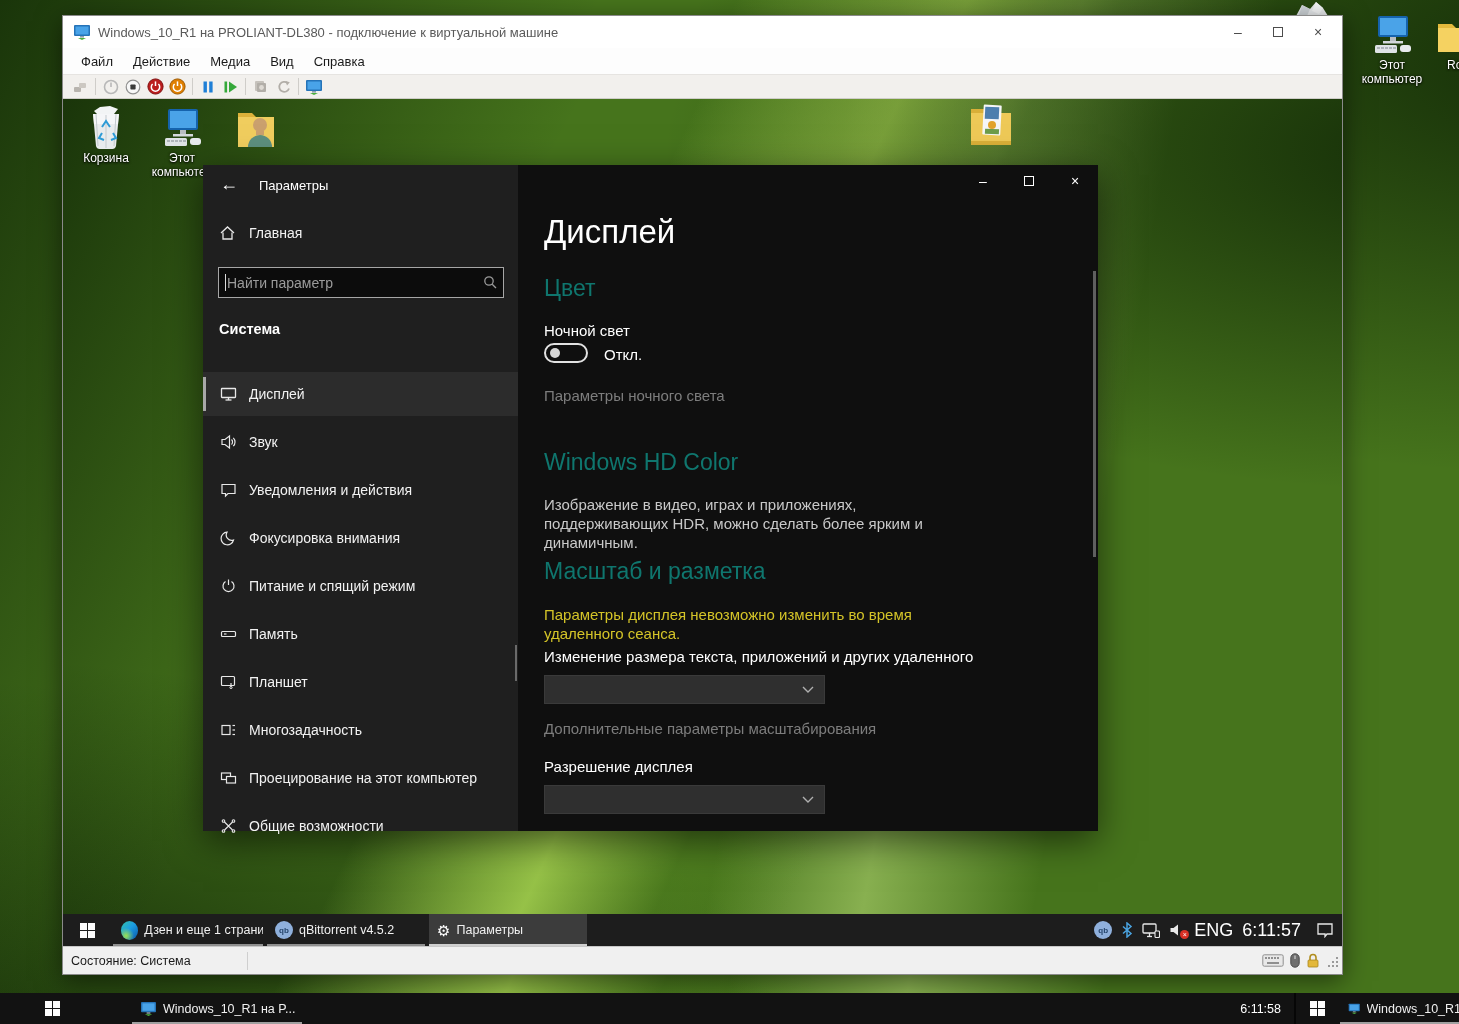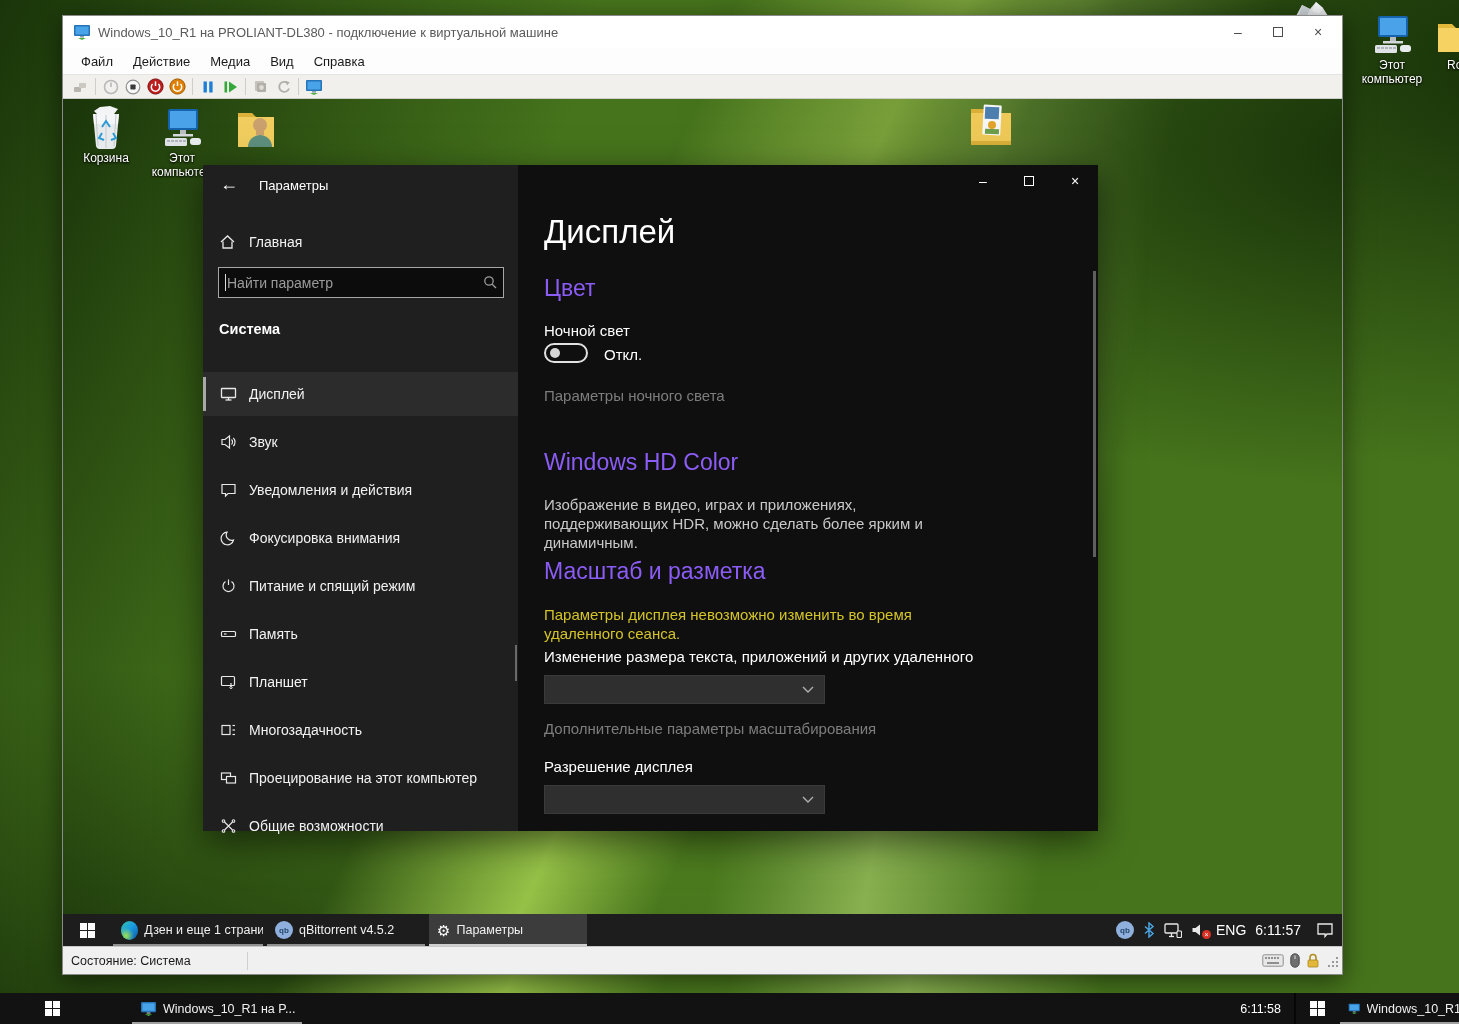--- a/index.html
+++ b/index.html
@@ -42,21 +42,21 @@
   .vm-screen { position:relative; height:847px; overflow:hidden; }
 
   
   .settings { left:140px; top:66px; width:895px; height:666px; background:#0f0f0f;
     box-shadow:0 10px 34px rgba(0,0,0,.55); z-index:5; }
   .s-sidebar { position:absolute; left:0; top:0; width:315px; height:100%; background:#1f1f1f; }
   .s-content { position:absolute; left:315px; top:0; right:0; height:100%; background:#0f0f0f; }
   .s-back { left:12px; top:6px; width:28px; height:26px; color:#fff; font-size:18px;
     display:flex; align-items:center; justify-content:center; }
   .s-title { left:56px; top:13px; font-size:13px; color:#fff; }
-  .s-homerow { left:0; top:60px; width:100%; height:34px; display:flex; align-items:center; }
+  .s-homerow { left:0; top:60px; width:100%; height:34px; display:flex; }
   .s-homerow .ic { margin-left:16px; }
   .s-homerow .t { margin-left:13px; font-size:14px; color:#f2f2f2; }
   .s-search { left:15px; top:102px; width:286px; height:31px; }
   .s-search input { width:100%; height:100%; background:#0c0c0c; border:1px solid #a6a6a6;
     color:#e8e8e8; font-size:14px; padding:0 26px 0 8px; font-family:inherit; }
   .s-search input::placeholder { color:#9b9b9b; opacity:1; }
   .s-search .caret { position:absolute; left:7px; top:7px; width:1px; height:17px; background:#dcdcdc; }
   .s-search .mag { position:absolute; right:7px; top:8px; }
   .s-section { left:16px; top:156px; font-size:14.5px; font-weight:bold; color:#fff; }
   .s-nav { position:absolute; left:0; width:315px; height:44px; display:flex; align-items:center; }
@@ -65,42 +65,42 @@
   .s-nav.sel { background:rgba(255,255,255,.06); }
   .s-nav.sel::before { content:""; position:absolute; left:0; top:5px; bottom:5px; width:3px; background:#a8a8a8; }
   .s-scroll-side { left:312px; top:480px; width:2px; height:36px; background:#6a6a6a; }
   .s-scroll-main { right:2px; top:106px; width:3px; height:286px; background:#5f5f5f; }
 
   .cap-btns { position:absolute; top:0; right:0; display:flex; }
   .cap-btns .winbtn { width:46px; height:31px; color:#fff; }
   .cap-btns .maxbox { border-color:#fff; }
 
   .c-h1 { left:26px; top:48px; font-size:33px; font-weight:300; color:#fff; }
-  .c-h2 { left:26px; font-size:23px; font-weight:300; color:#8b5cf6; }
+  .c-h2 { left:26px; font-size:23px; font-weight:300; color:#0f766e; }
   .c-lab { left:26px; font-size:15px; color:#fff; }
   .c-link { left:26px; font-size:15px; color:#7d7d7d; }
   .c-desc { left:26px; width:430px; font-size:15px; line-height:19px; color:#c9c9c9; }
   .c-warn { left:26px; width:436px; font-size:15px; line-height:19px; }
   .toggle { left:26px; top:178px; width:44px; height:20px; border:2px solid #e2e2e2; border-radius:11px; }
   .toggle .knob { position:absolute; left:4px; top:3px; width:10px; height:10px; border-radius:50%; background:#d6d6d6; }
   .dd { left:26px; width:281px; height:29px; background:#2f2f2f; border:1px solid #3a3a3a;
     display:flex; align-items:center; justify-content:flex-end; padding-right:10px; }
 
   
   .vm-taskbar { position:absolute; left:0; right:0; bottom:0; height:32px; background:#1d1d1d; z-index:6; }
   .startbtn { position:absolute; top:0; height:100%; display:flex; align-items:center; justify-content:center; }
   .winlogo { display:grid; grid-template-columns:7px 7px; grid-template-rows:7px 7px; gap:1px; }
   .winlogo span { background:#fcfcfc; }
   .tb-task { position:absolute; top:0; height:100%; display:flex; align-items:center; padding-left:8px; gap:6px; }
   .tb-task .t { font-size:12.5px; color:#f0f0f0; white-space:nowrap; overflow:hidden; }
   .tb-task .under { position:absolute; left:0; right:0; bottom:0; height:2px; background:#8f8f8f; }
   .tb-task.active { background:#3c3c3c; }
   .tb-task.active .under { background:#cfcfcf; }
   .vm-tray { position:absolute; right:8px; top:0; height:100%; display:flex; align-items:center; gap:9px; }
-  .trtxt { font-size:14px; color:#fff; }
+  .trtxt { font-size:18px; color:#fff; }
   .circle-qb { width:18px; height:18px; border-radius:50%; background:#8fb0dc;
     display:flex; align-items:center; justify-content:center; font-size:8px; font-weight:bold; color:#27476e; }
   .edge-ic { width:19px; height:19px; border-radius:50%;
     background:radial-gradient(circle at 30% 78%, #9be24f 0%, rgba(155,226,79,0) 42%),
       linear-gradient(135deg,#35c2a6 0%,#1b9de2 45%,#0b57a7 100%); }
   .gear { color:#fff; font-size:15px; line-height:1; }
 
   
   .hv-status { height:28px; background:#f0f0f0; border-top:1px solid #c8c8c8;
     display:flex; align-items:center; padding:0 4px 0 8px; }

